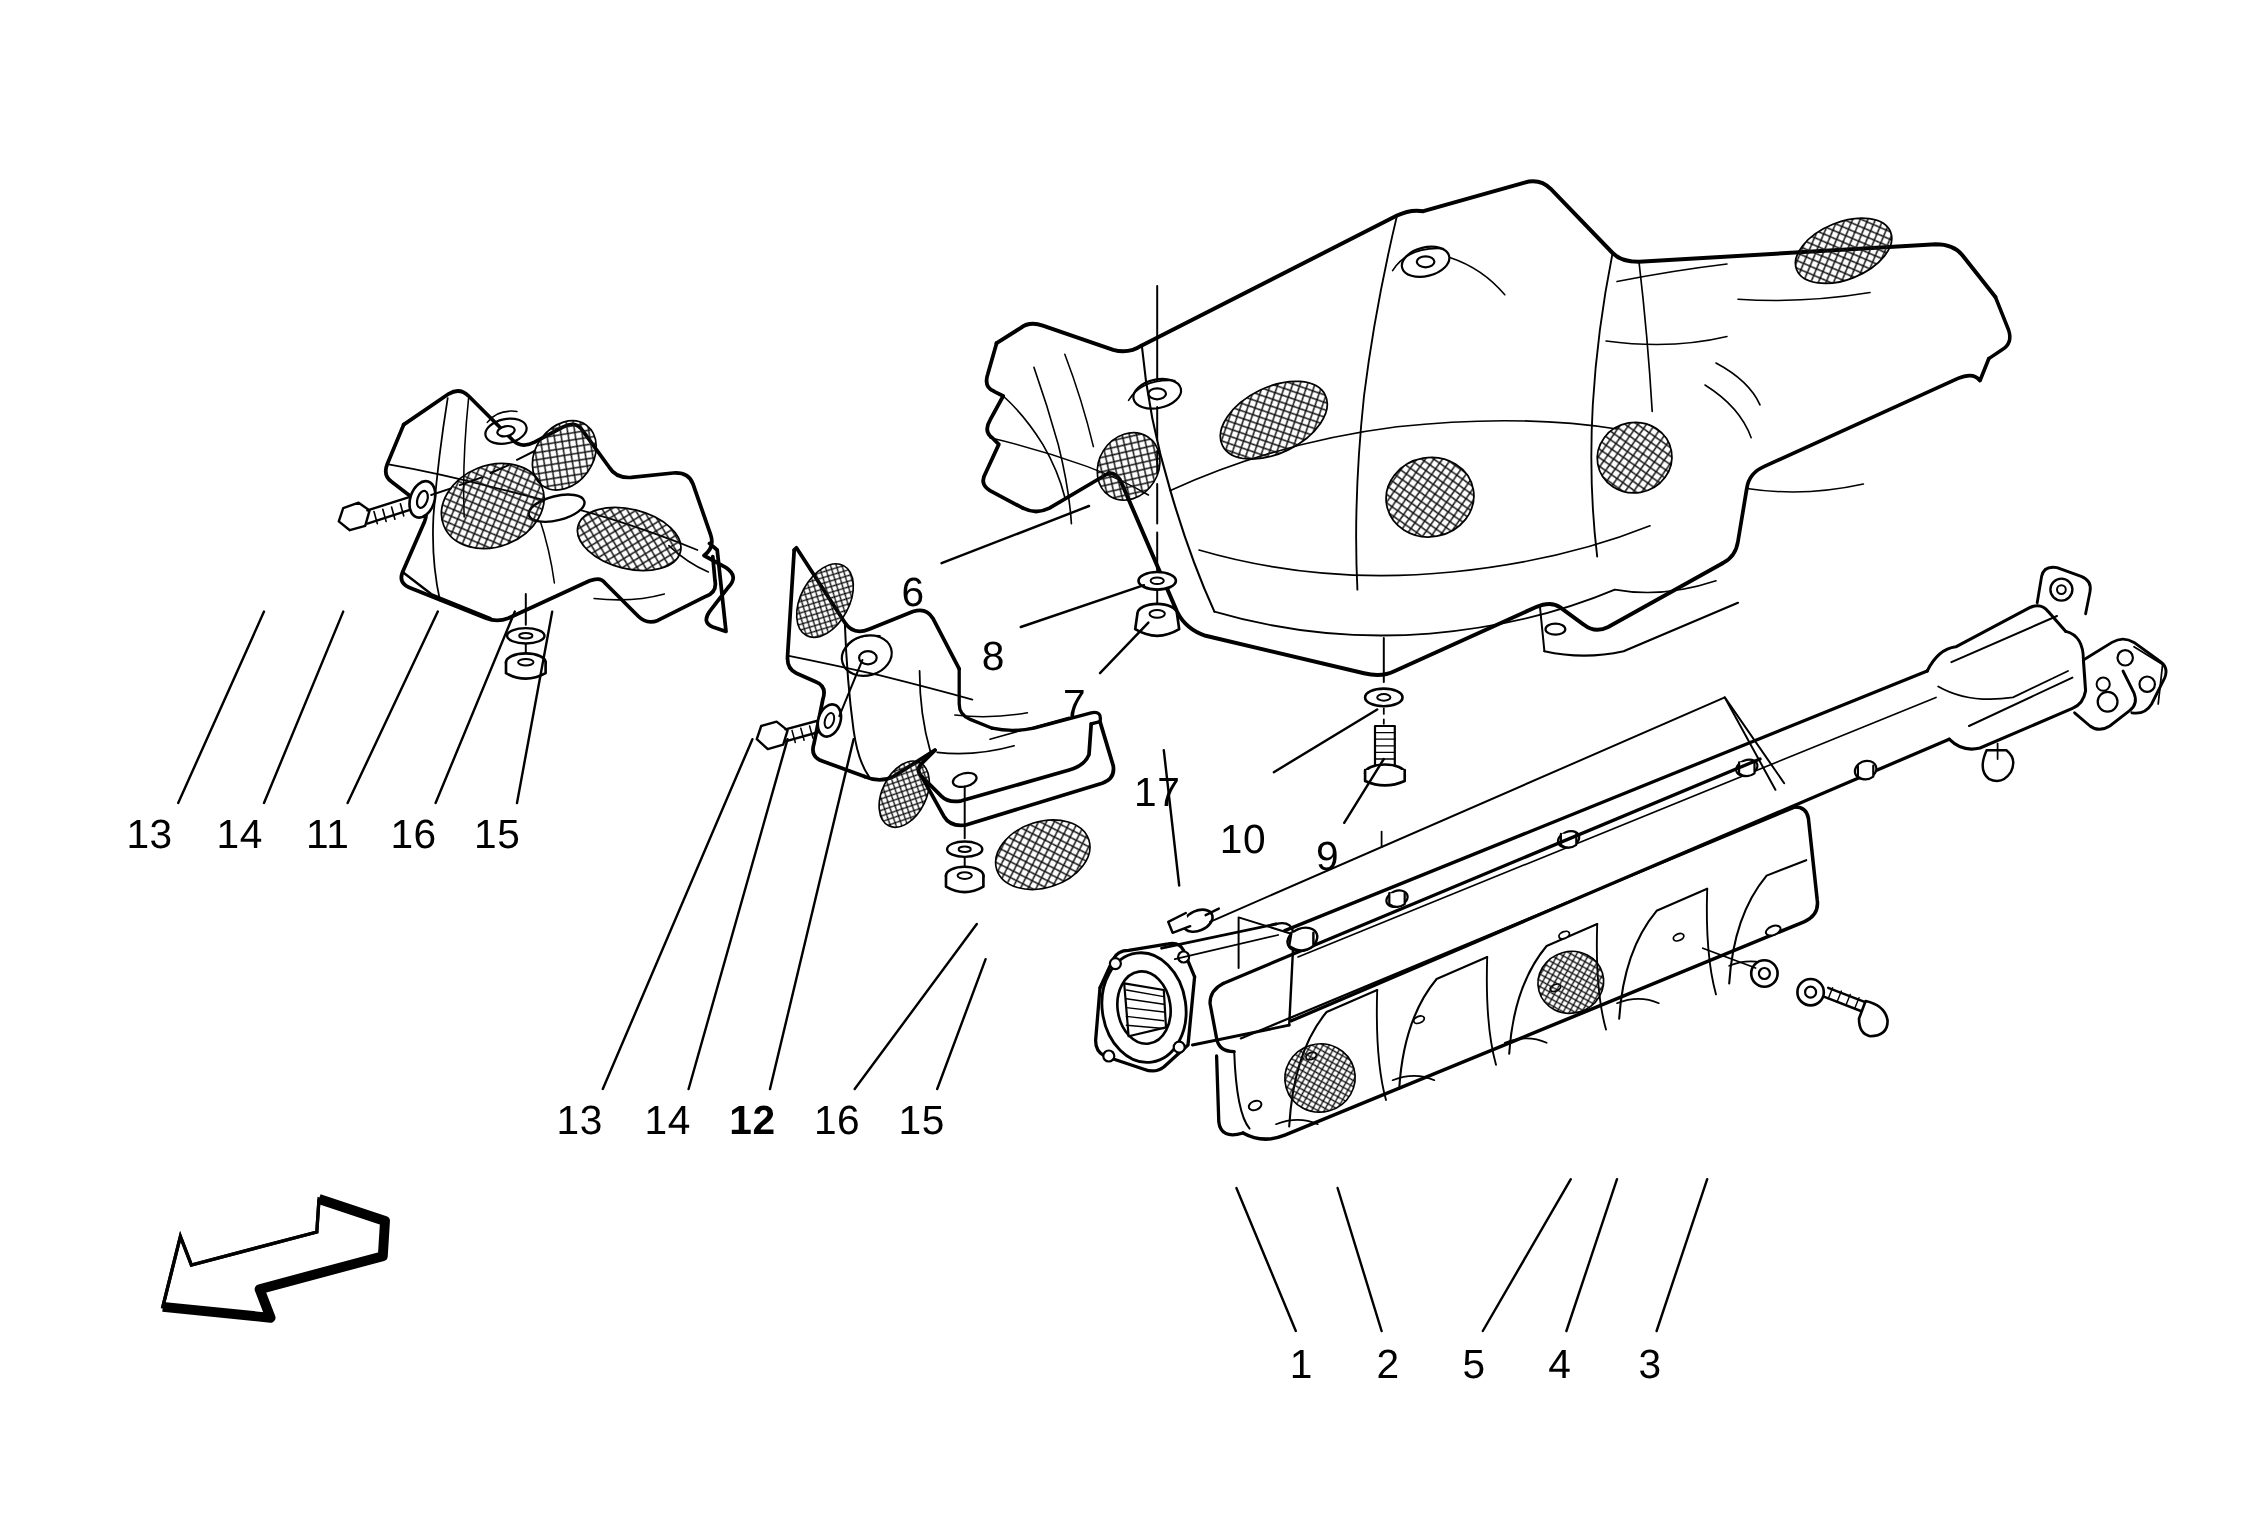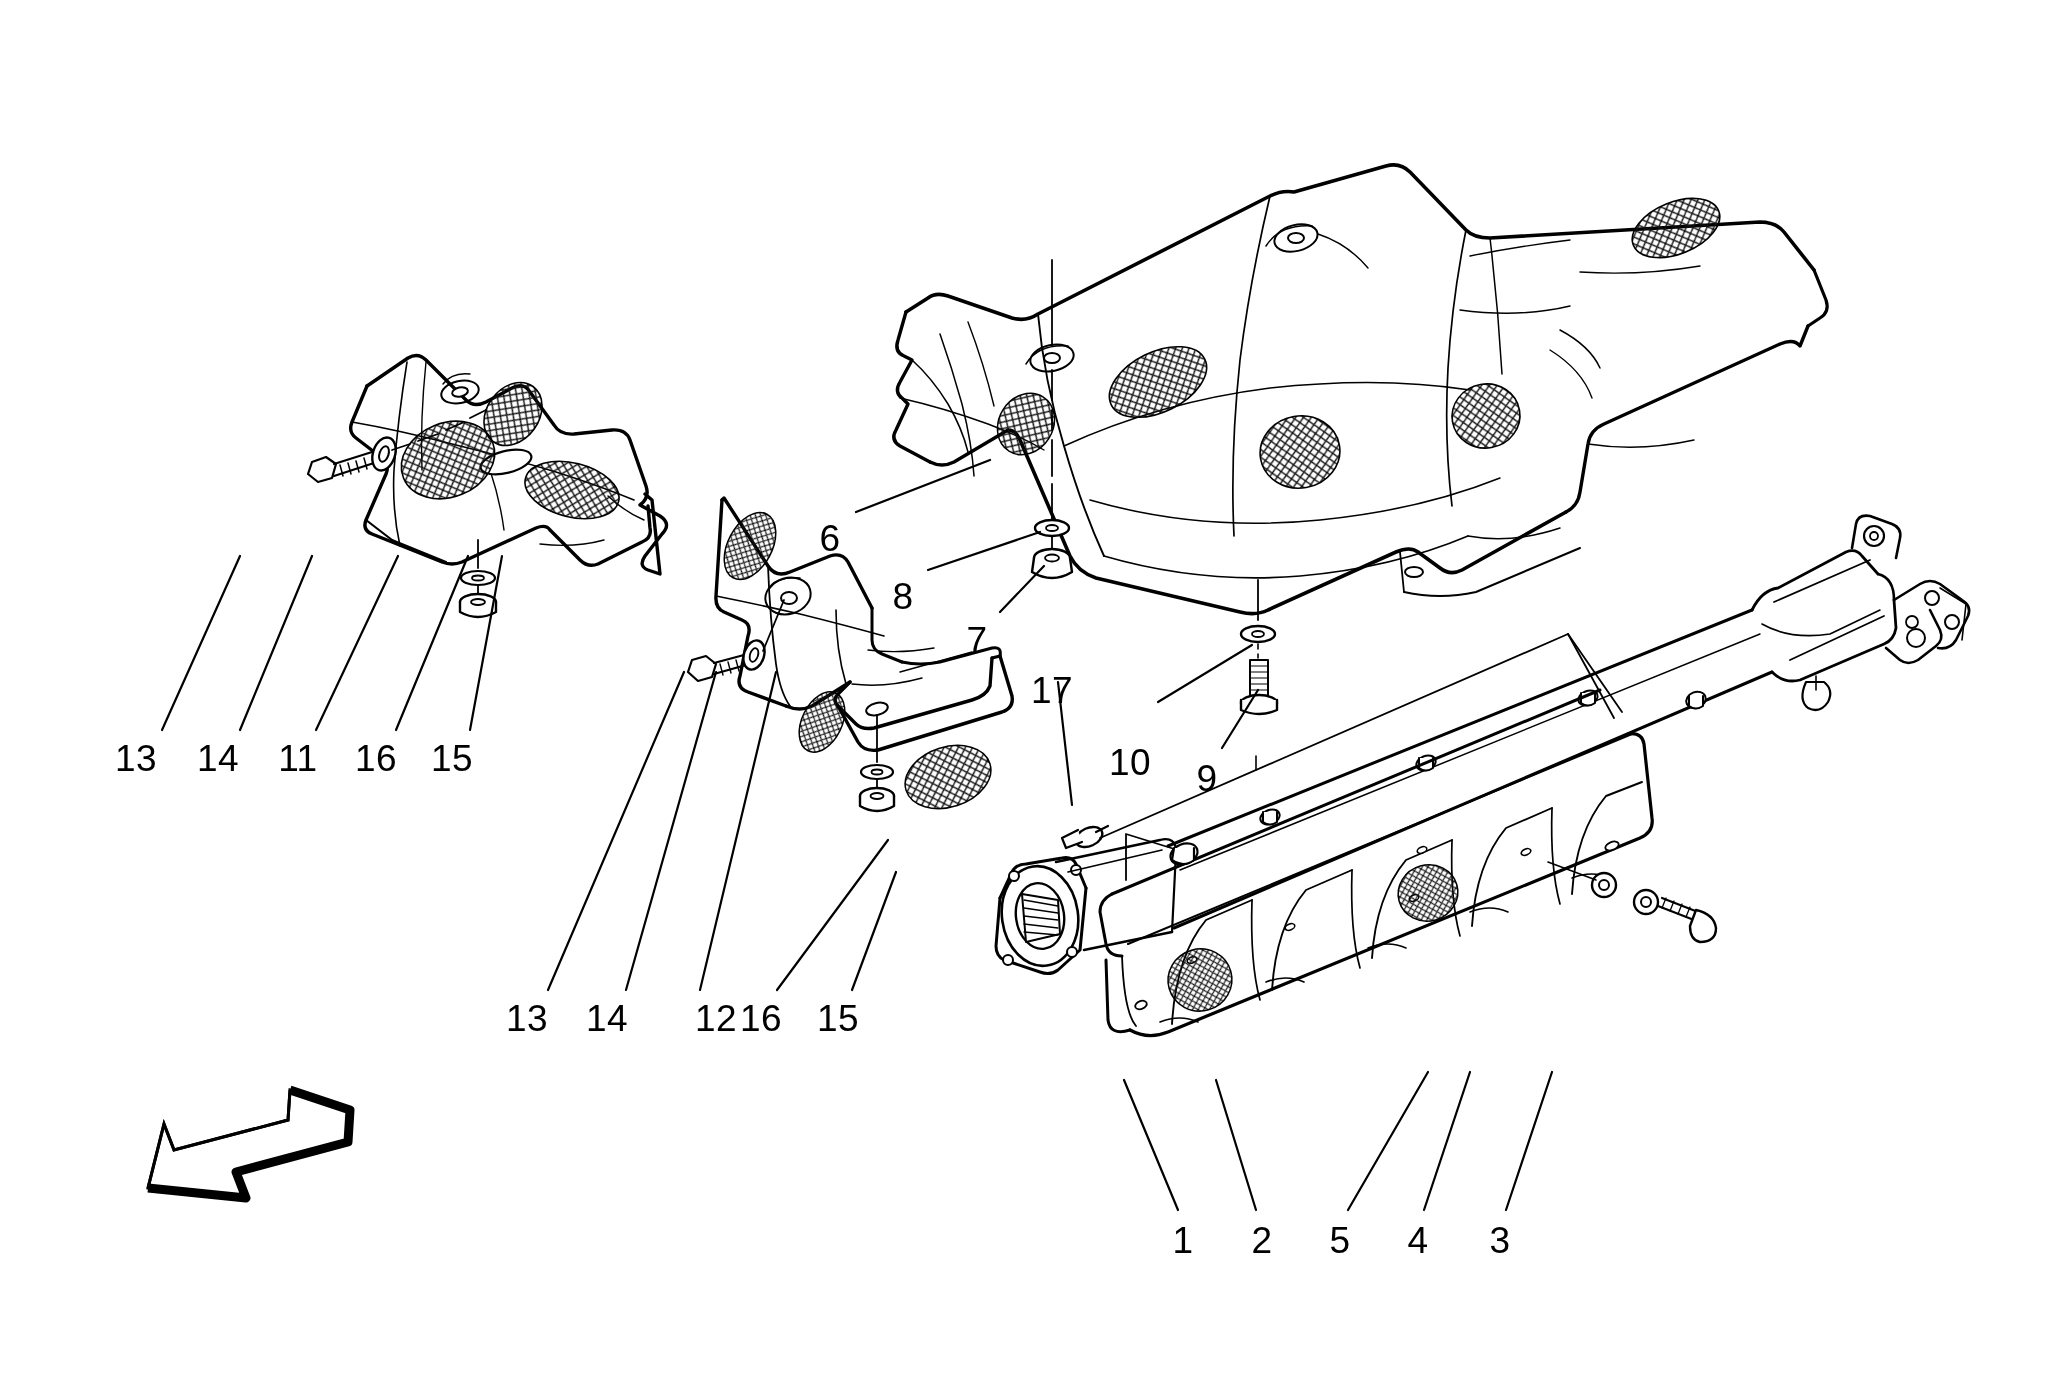--- a/index.html
+++ b/index.html
@@ -422,27 +422,27 @@
   </svg>
 
   <div id="callout-layer">
       <div class="callout-num" style="left: 136px; top: 740px;">13</div>
       <div class="callout-num" style="left: 218px; top: 740px;">14</div>
       <div class="callout-num" style="left: 298px; top: 740px;">11</div>
       <div class="callout-num" style="left: 376px; top: 740px;">16</div>
       <div class="callout-num" style="left: 452px; top: 740px;">15</div>
       <div class="callout-num" style="left: 527px; top: 1000px;">13</div>
       <div class="callout-num" style="left: 607px; top: 1000px;">14</div>
-      <div class="callout-num" style="left: 716px; top: 1000px;">12</div>
+      <div class="callout-num" style="left: 684px; top: 1000px; font-weight: bold;">12</div>
       <div class="callout-num" style="left: 761px; top: 1000px;">16</div>
       <div class="callout-num" style="left: 838px; top: 1000px;">15</div>
       <div class="callout-num" style="left: 830px; top: 520px;">6</div>
       <div class="callout-num" style="left: 903px; top: 578px;">8</div>
       <div class="callout-num" style="left: 977px; top: 622px;">7</div>
-      <div class="callout-num" style="left: 1052px; top: 672px;">17</div>
+      <div class="callout-num" style="left: 1052px; top: 702px;">17</div>
       <div class="callout-num" style="left: 1130px; top: 744px;">10</div>
       <div class="callout-num" style="left: 1207px; top: 760px;">9</div>
       <div class="callout-num" style="left: 1183px; top: 1222px;">1</div>
       <div class="callout-num" style="left: 1262px; top: 1222px;">2</div>
       <div class="callout-num" style="left: 1340px; top: 1222px;">5</div>
       <div class="callout-num" style="left: 1418px; top: 1222px;">4</div>
       <div class="callout-num" style="left: 1500px; top: 1222px;">3</div>
     </div>
 
 </div>

